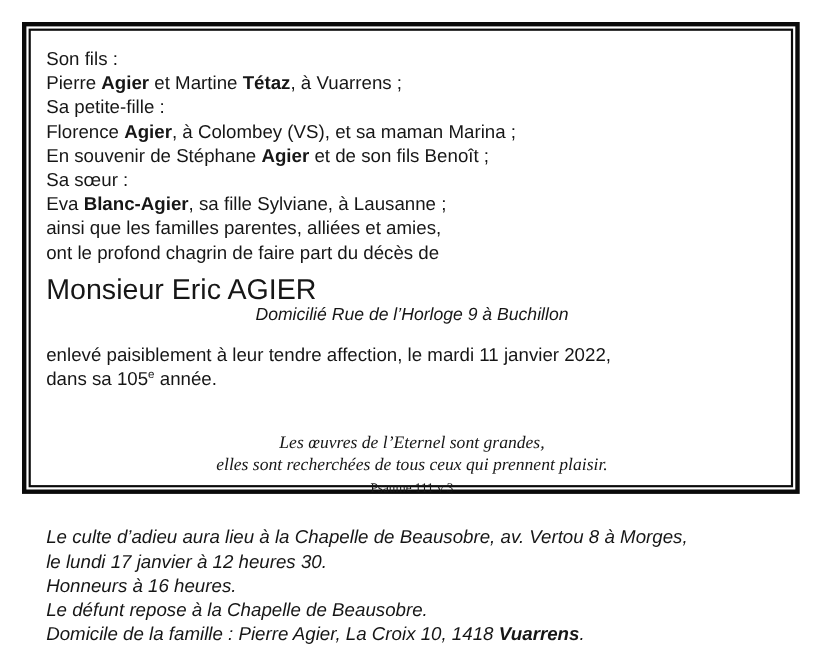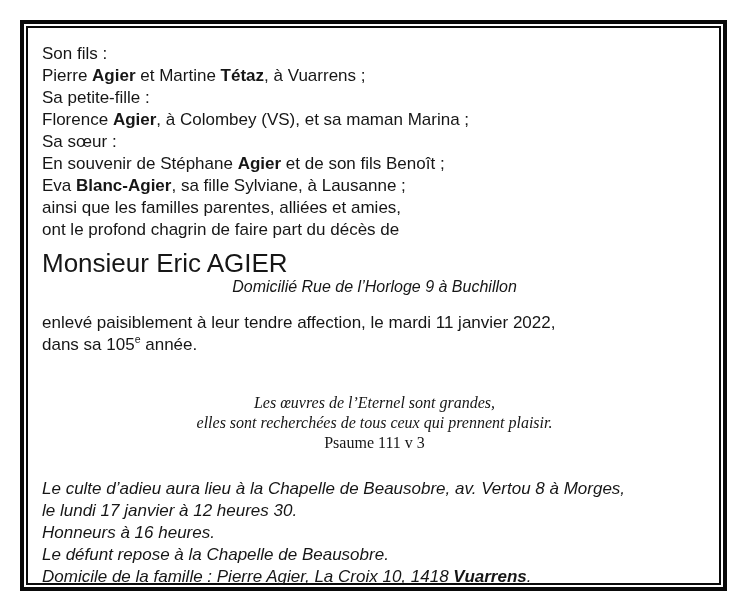--- a/index.html
+++ b/index.html
@@ -14,21 +14,21 @@
     position: relative;
     font-family: "Liberation Sans", "DejaVu Sans", sans-serif;
     color: #161616;
     overflow: hidden;
   }
   .frame {
     position: absolute;
     left: 20px;
     top: 20px;
     width: 707px;
-    height: 571px;
+    height: 429px;
     box-sizing: border-box;
     border: 4px solid #0a0a0a;
     padding: 2px;
     background: #ffffff;
   }
   .frame-inner {
     width: 100%;
     height: 100%;
     box-sizing: border-box;
     border: 2px solid #0a0a0a;
@@ -70,43 +70,43 @@
     text-align: center;
     font-size: 16px;
     line-height: 20px;
     font-family: Liberation Serif, serif;
   }
   .scripture .scripture-line {
     font-style: italic;
   }
   .scripture .scripture-reference {
     font-style: normal;
-    font-size: 16px;
+    font-size: 12px;
   }
   .ceremony {
     margin-top: 25px;
     font-style: italic;
   }
   .b, b {
     font-weight: 700;
   }
 </style>
 </head>
 <body>
 
 <div class="frame">
   <div class="frame-inner">
 
     <div class="family-list body-text">
         <div class="line"><span>Son fils :</span></div>
         <div class="line"><span>Pierre </span><span class="b">Agier</span><span> et Martine </span><span class="b">Tétaz</span><span>, à Vuarrens ;</span></div>
         <div class="line"><span>Sa petite-fille :</span></div>
         <div class="line"><span>Florence </span><span class="b">Agier</span><span>, à Colombey (VS), et sa maman Marina ;</span></div>
+        <div class="line"><span>En souvenir de Stéphane </span><span class="b">Agier</span><span> et de son fils Benoît ;</span></div>
         <div class="line"><span>Sa sœur :</span></div>
-        <div class="line"><span>En souvenir de Stéphane </span><span class="b">Agier</span><span> et de son fils Benoît ;</span></div>
         <div class="line"><span>Eva </span><span class="b">Blanc-Agier</span><span>, sa fille Sylviane, à Lausanne ;</span></div>
         <div class="line"><span>ainsi que les familles parentes, alliées et amies,</span></div>
         <div class="line"><span>ont le profond chagrin de faire part du décès de</span></div>
       </div>
 
     <h1 class="deceased-name">Monsieur Eric AGIER</h1>
 
     <div class="residence-line">Domicilié Rue de l’Horloge 9 à Buchillon</div>
 
     <div class="death-notice body-text">

